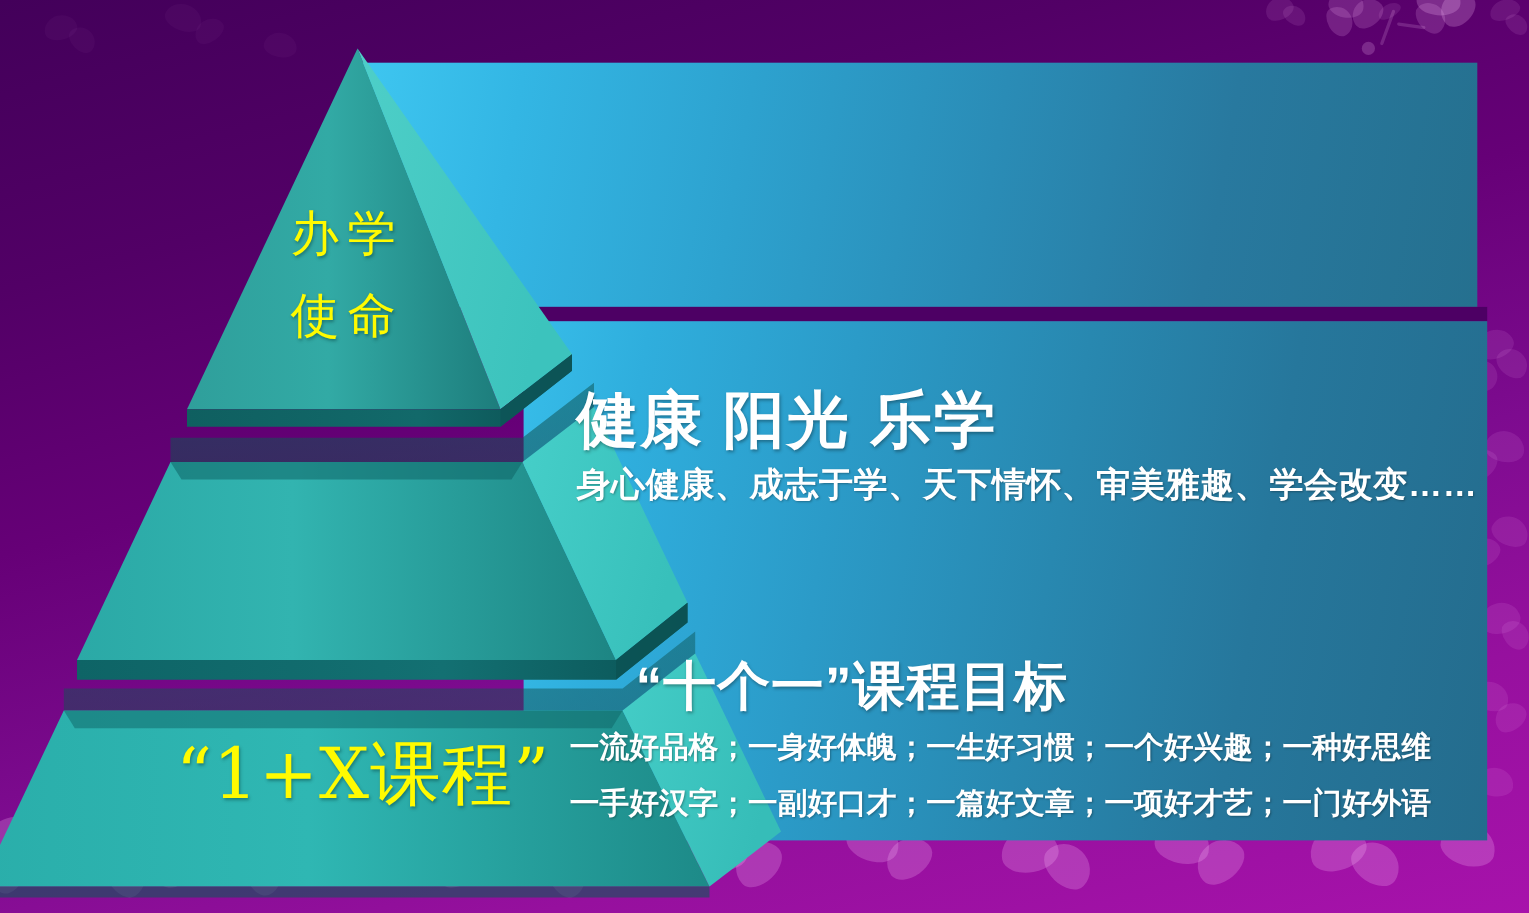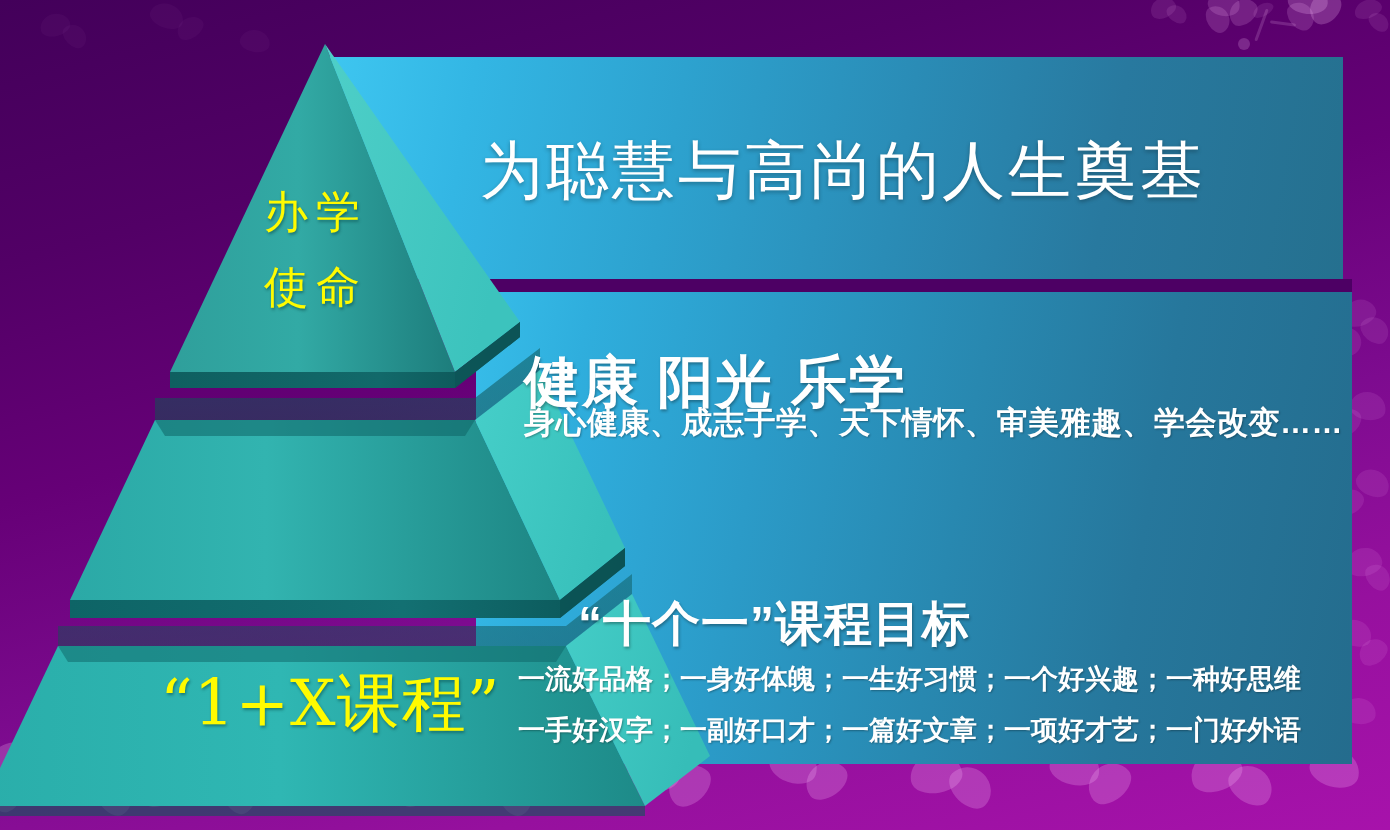--- a/index.html
+++ b/index.html
@@ -110,21 +110,21 @@
     letter-spacing: 3px;
   }
   #tier2-title {
     left: 524px;
     top: 345px;
     font-size: 56px;
     letter-spacing: 2px;
   }
   #tier2-sub {
     left: 524px;
-    top: 402px;
+    top: 420px;
     font-size: 31px;
     letter-spacing: 0.5px;
   }
   #tier3-title {
     left: 578px;
     top: 592px;
     font-size: 48px;
     letter-spacing: 1px;
   }
   #tier3-sub1 {
@@ -305,21 +305,20 @@
     <polygon points="58,646 566,646 645,806 -18,806" fill="url(#gFaceBot)"></polygon>
     <polygon points="566,646 632,594 710,756 645,806" fill="url(#gSideBot)"></polygon>
     <polygon points="58,646 566,646 556,662 68,662" fill="#0e6466" opacity="0.50"></polygon>
     <polygon points="-18,806 645,806 645,816 -18,816" fill="#0d5658" opacity="0.60"></polygon>
   </svg>
 
   <div class="pyr-label" id="label-mission-2">使命</div>
   <div class="pyr-label" id="label-mission-1">办学</div>
   <div class="pyr-label" id="label-course">“1+X课程”</div>
 
-  <div class="hdr-main" id="mission-text">为聪慧与高尚的人生奠基</div>
 
   <div class="hdr-bold" id="tier2-title">健康  阳光  乐学</div>
   <div class="sub-bold" id="tier2-sub">身心健康、成志于学、天下情怀、审美雅趣、学会改变……</div>
 
   <div class="hdr-bold" id="tier3-title">“十个一”课程目标</div>
   <div class="sub-bold" id="tier3-sub1">一流好品格；一身好体魄；一生好习惯；一个好兴趣；一种好思维</div>
   <div class="sub-bold" id="tier3-sub2">一手好汉字；一副好口才；一篇好文章；一项好才艺；一门好外语</div>
 
 </div>
 

